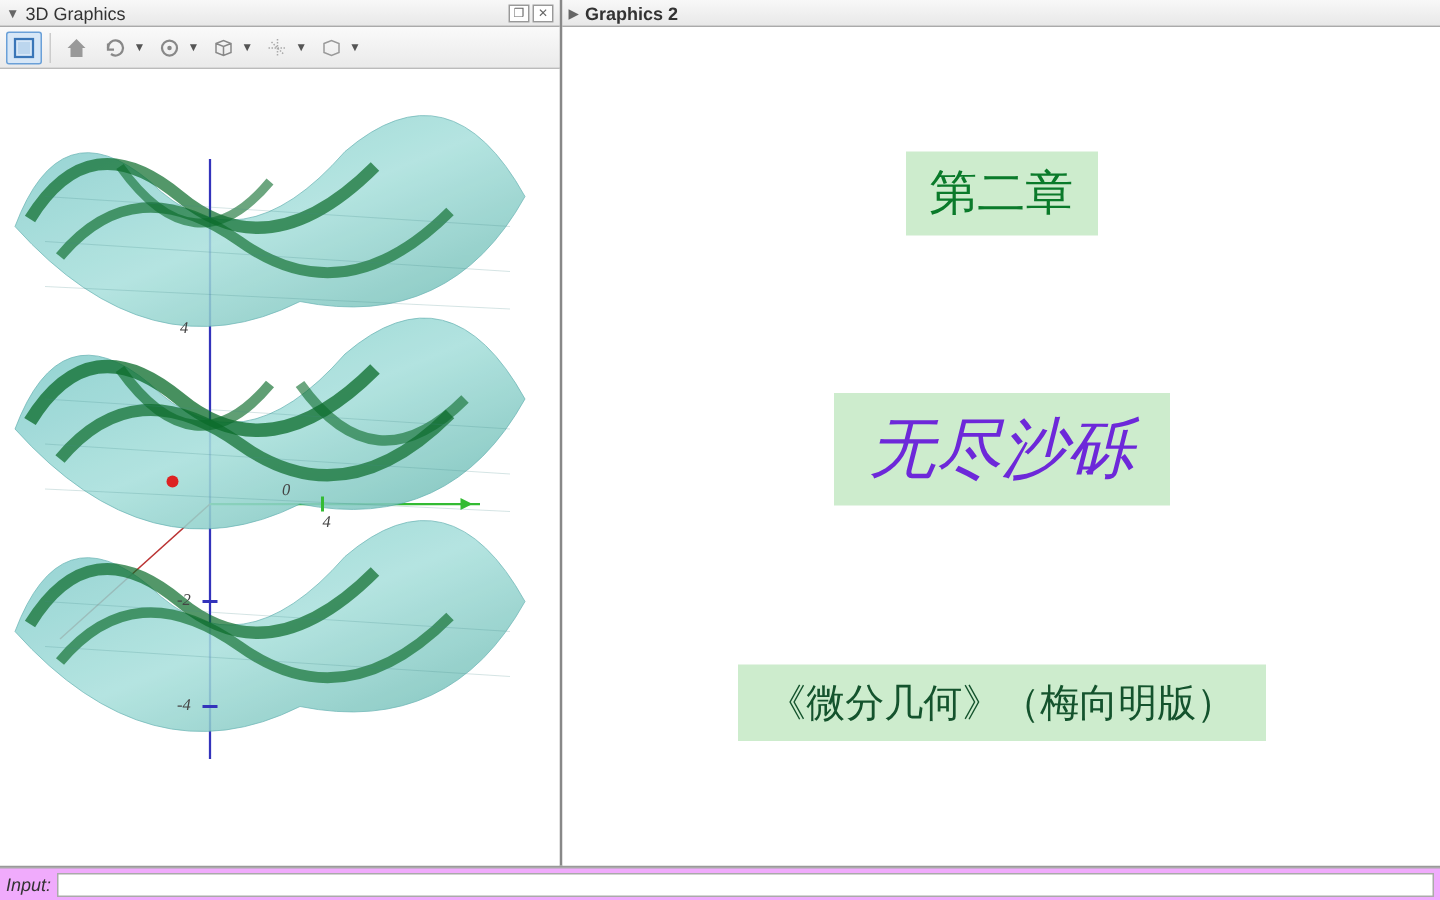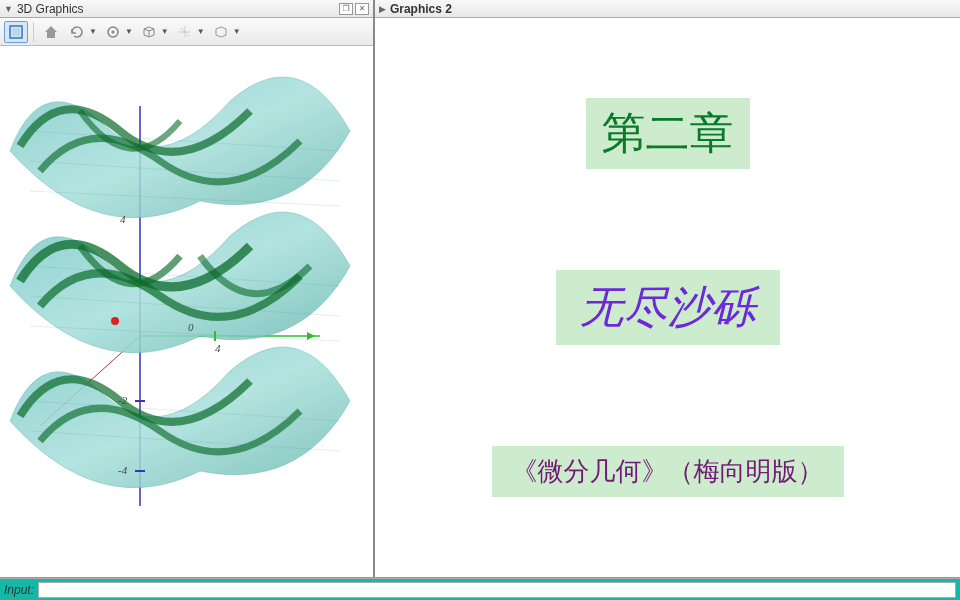--- a/index.html
+++ b/index.html
@@ -14,25 +14,25 @@
 .toolbar { height: 28px; background: linear-gradient(#fafafa,#eaeaea); border-bottom: 1px solid #bbb; display: flex; align-items: center; padding: 0 4px; gap: 2px; }
 .tbtn { width: 24px; height: 22px; border: 1px solid transparent; display: flex; align-items: center; justify-content: center; cursor: pointer; border-radius: 2px; }
 .tbtn.active { border-color: #6aa0d8; background: #d7e7f7; }
 .tbtn svg { width: 16px; height: 16px; }
 .dd { font-size: 8px; color: #555; margin-left: -2px; margin-right: 2px; }
 .sep { width: 1px; height: 20px; background: #ccc; margin: 0 3px; }
 .viz { flex: 1; background: #fff; position: relative; overflow: hidden; }
 .axis-label { position: absolute; font-size: 11px; color: #444; font-family: serif; font-style: italic; }
 .right-content { flex: 1; background: #fff; display: flex; flex-direction: column; align-items: center; justify-content: space-around; padding: 30px 20px; }
 .badge { background: #cdeccd; padding: 6px 16px; font-family: "SimSun","STSong",serif; text-align: center; }
-.chapter { font-size: 44px; color: #0a7a2a; }
+.chapter { font-size: 32px; color: #0a7a2a; }
 .title { font-size: 90px; color: #0a7a2a; padding: 10px 20px; }
 .author { font-size: 44px; color: #6d28d9; font-style: italic; padding: 8px 24px; }
-.book { font-size: 26px; color: #701a75; padding: 8px 20px; }
-.input-bar { height: 22px; background: #14b8a6; border-top: 1px solid #aaa; display: flex; align-items: center; padding: 0 4px; font-size: 12px; }
+.book { font-size: 26px; color: #14532d; padding: 8px 20px; }
+.input-bar { height: 22px; background: #f0abfc; border-top: 1px solid #aaa; display: flex; align-items: center; padding: 0 4px; font-size: 12px; }
 .input-bar label { color: #333; font-style: italic; margin-right: 4px; }
 .input-bar input { flex: 1; height: 16px; border: 1px solid #aaa; background: #fff; padding: 0 4px; font-size: 12px; }
 </style>
 </head>
 <body>
 
 <div class="main-area">
   <div class="left-panel">
     <div class="panel-header">
       <span class="tri">▼</span>

